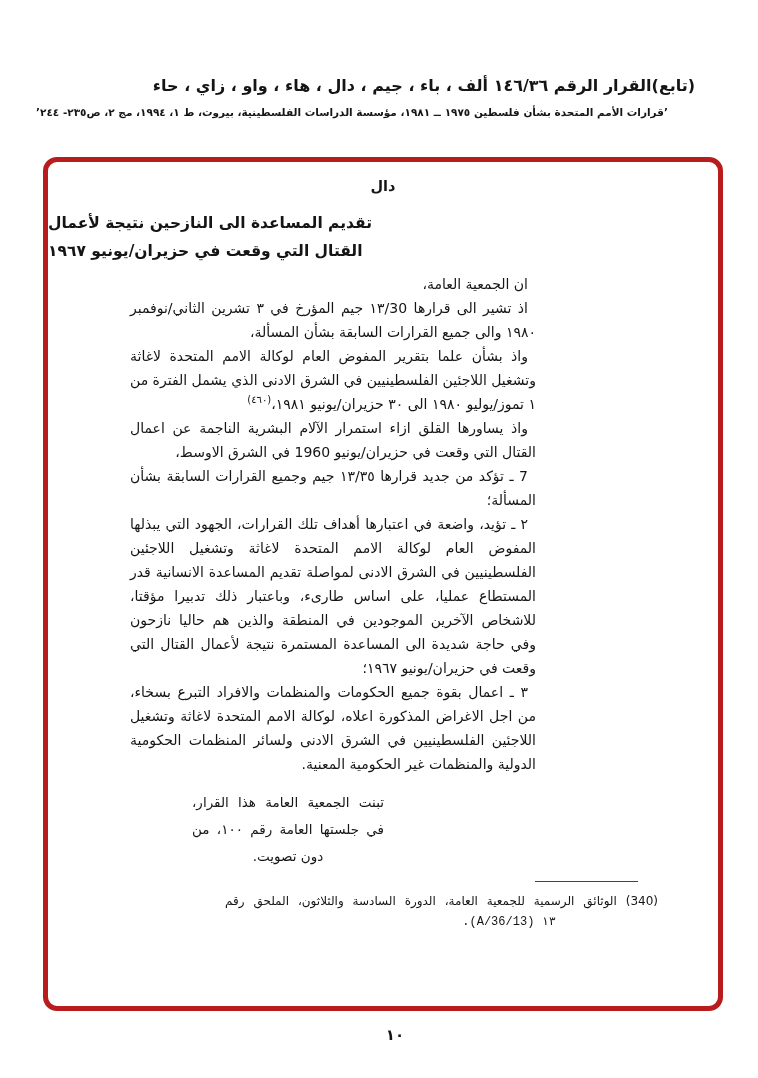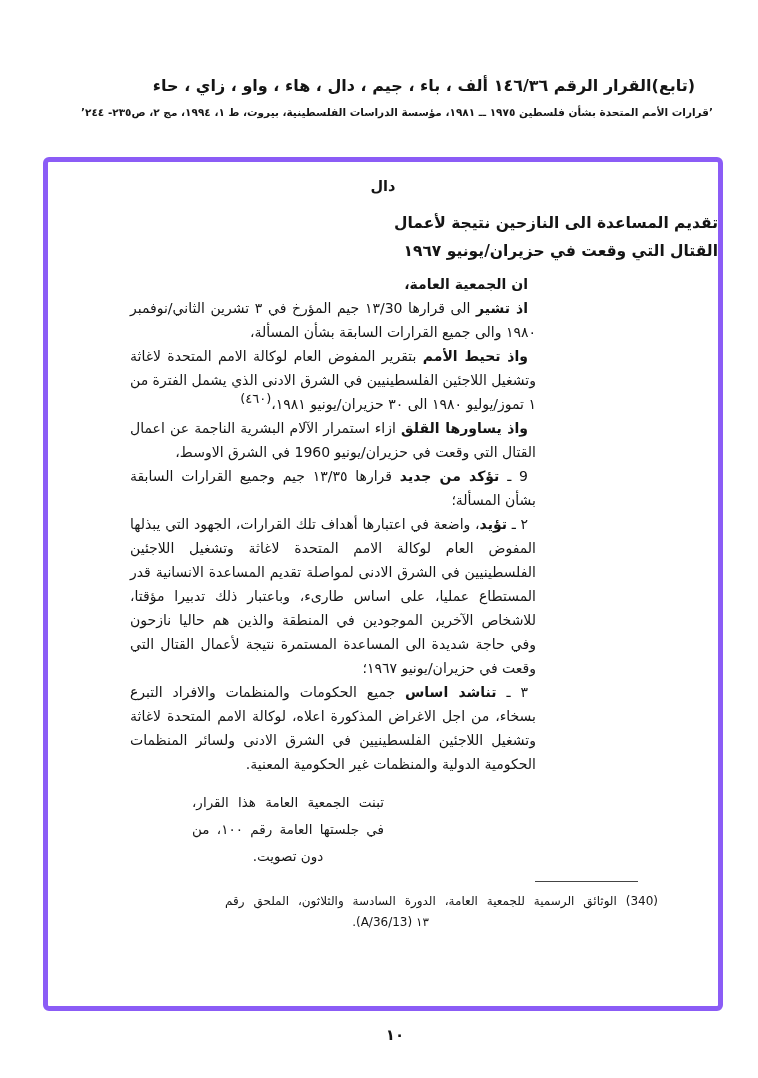--- a/index.html
+++ b/index.html
@@ -13,64 +13,64 @@
     overflow:hidden;
   }
   
   .hdr1{
     position:absolute;top:76px;left:0;width:758px;
     text-align:center;padding-left:90px;box-sizing:border-box;
     font-size:16px;font-weight:bold;white-space:nowrap;
   }
   .hdr2{
     position:absolute;top:106px;left:0;width:758px;
-    text-align:center;padding-left:36px;box-sizing:border-box;
+    text-align:left;padding-left:36px;box-sizing:border-box;
     font-size:10.5px;font-weight:bold;white-space:nowrap;
   }
   
   .res-box{
     position:absolute;top:157px;left:43px;
     width:670px;height:844px;
-    border:5px solid #8b5cf6;
-    border-radius:6px;
+    border:5px solid #b91c1c;
+    border-radius:14px;
     background:#ffffff;
   }
   .section-letter{
     position:absolute;top:16px;left:0;width:100%;
     text-align:center;font-size:14.5px;font-weight:bold;
   }
   .res-title{
     position:absolute;top:47px;left:0;width:100%;
-    text-align:right;font-size:15.5px;font-weight:bold;line-height:28px;
+    text-align:left;font-size:15.5px;font-weight:bold;line-height:28px;
   }
   .content{
     position:absolute;top:110px;right:182px;width:406px;
     font-size:14px;line-height:24px;
   }
   .content p{
     margin:0;text-align:justify;text-indent:8px;
   }
-  .lead{font-weight:bold;}
-  .fn-ref{font-size:13px;vertical-align:super;line-height:0;}
+  .lead{font-weight:normal;}
+  .fn-ref{font-size:10px;vertical-align:super;line-height:0;}
   .adoption{
     width:192px;margin:13px 152px 0 16px;
     text-align:justify;text-align-last:center;
     font-size:13.5px;line-height:27px;text-indent:0;
   }
   
   .fn-rule{
     position:absolute;top:719px;left:487px;width:103px;
     border-top:1.5px solid #444;
   }
   .footnote{
     position:absolute;top:729px;left:177px;width:433px;
     font-size:12px;line-height:21px;
   }
   .fn-line1{text-align:justify;text-align-last:justify;}
-  .fn-line2{text-align:center;padding-right:102px;}
+  .fn-line2{text-align:right;padding-right:102px;font-family:Liberation Mono, monospace;}
   
   .page-num{
     position:absolute;top:1026px;left:0;width:758px;
     text-align:center;font-size:15px;font-weight:bold;margin-left:16px;
   }
 </style>
 </head>
 <body>
 
 <div class="hdr1">(تابع)القرار الرقم ١٤٦/٣٦ ألف ، باء ، جيم ، دال ، هاء ، واو ، زاي ، حاء</div>
@@ -83,29 +83,29 @@
   <div class="res-title">
     <div>تقديم المساعدة الى النازحين نتيجة لأعمال</div>
     <div>القتال التي وقعت في حزيران/يونيو ١٩٦٧</div>
   </div>
 
   <div class="content">
     <p><span class="lead">ان الجمعية العامة،</span><span></span></p>
 
     <p><span class="lead">اذ تشير</span><span> الى قرارها ١٣/30 جيم المؤرخ في ٣ تشرين الثاني/نوفمبر ١٩٨٠ والى جميع القرارات السابقة بشأن المسألة،</span></p>
 
-    <p><span class="lead">واذ تحيط الأمم</span><span> بتقرير المفوض العام لوكالة الامم المتحدة لاغاثة وتشغيل اللاجئين الفلسطينيين في الشرق الادنى الذي يشمل الفترة من ١ تموز/يوليو ١٩٨٠ الى ٣٠ حزيران/يونيو ١٩٨١،</span><span class="fn-ref">(٤٦٠)</span></p>
+    <p><span class="lead">واذ بشأن علما</span><span> بتقرير المفوض العام لوكالة الامم المتحدة لاغاثة وتشغيل اللاجئين الفلسطينيين في الشرق الادنى الذي يشمل الفترة من ١ تموز/يوليو ١٩٨٠ الى ٣٠ حزيران/يونيو ١٩٨١،</span><span class="fn-ref">(٤٦٠)</span></p>
 
     <p><span class="lead">واذ يساورها القلق</span><span> ازاء استمرار الآلام البشرية الناجمة عن اعمال القتال التي وقعت في حزيران/يونيو 1960 في الشرق الاوسط،</span></p>
 
-    <p><span>9 ـ </span><span class="lead">تؤكد من جديد</span><span> قرارها ١٣/٣٥ جيم وجميع القرارات السابقة بشأن المسألة؛</span></p>
+    <p><span>7 ـ </span><span class="lead">تؤكد من جديد</span><span> قرارها ١٣/٣٥ جيم وجميع القرارات السابقة بشأن المسألة؛</span></p>
 
     <p><span>٢ ـ </span><span class="lead">تؤيد</span><span>، واضعة في اعتبارها أهداف تلك القرارات، الجهود التي يبذلها المفوض العام لوكالة الامم المتحدة لاغاثة وتشغيل اللاجئين الفلسطينيين في الشرق الادنى لمواصلة تقديم المساعدة الانسانية قدر المستطاع عمليا، على اساس طارىء، وباعتبار ذلك تدبيرا مؤقتا، للاشخاص الآخرين الموجودين في المنطقة والذين هم حاليا نازحون وفي حاجة شديدة الى المساعدة المستمرة نتيجة لأعمال القتال التي وقعت في حزيران/يونيو ١٩٦٧؛</span></p>
 
-    <p><span>٣ ـ </span><span class="lead">تناشد اساس</span><span> جميع الحكومات والمنظمات والافراد التبرع بسخاء، من اجل الاغراض المذكورة اعلاه، لوكالة الامم المتحدة لاغاثة وتشغيل اللاجئين الفلسطينيين في الشرق الادنى ولسائر المنظمات الحكومية الدولية والمنظمات غير الحكومية المعنية.</span></p>
+    <p><span>٣ ـ </span><span class="lead">اعمال بقوة</span><span> جميع الحكومات والمنظمات والافراد التبرع بسخاء، من اجل الاغراض المذكورة اعلاه، لوكالة الامم المتحدة لاغاثة وتشغيل اللاجئين الفلسطينيين في الشرق الادنى ولسائر المنظمات الحكومية الدولية والمنظمات غير الحكومية المعنية.</span></p>
 
     <div class="adoption">تبنت الجمعية العامة هذا القرار، في جلستها العامة رقم ١٠٠، من دون تصويت.</div>
   </div>
 
   <div class="fn-rule"></div>
 
   <div class="footnote">
     <div class="fn-line1">(340) الوثائق الرسمية للجمعية العامة، الدورة السادسة والثلاثون، الملحق رقم</div>
     <div class="fn-line2">١٣ (A/36/13).</div>
   </div>

